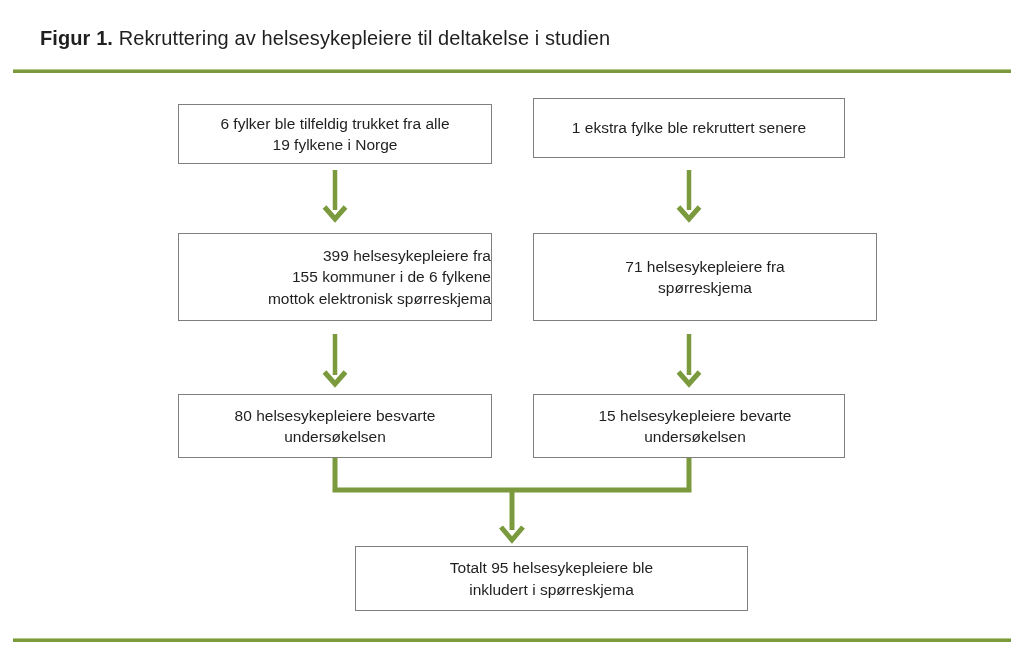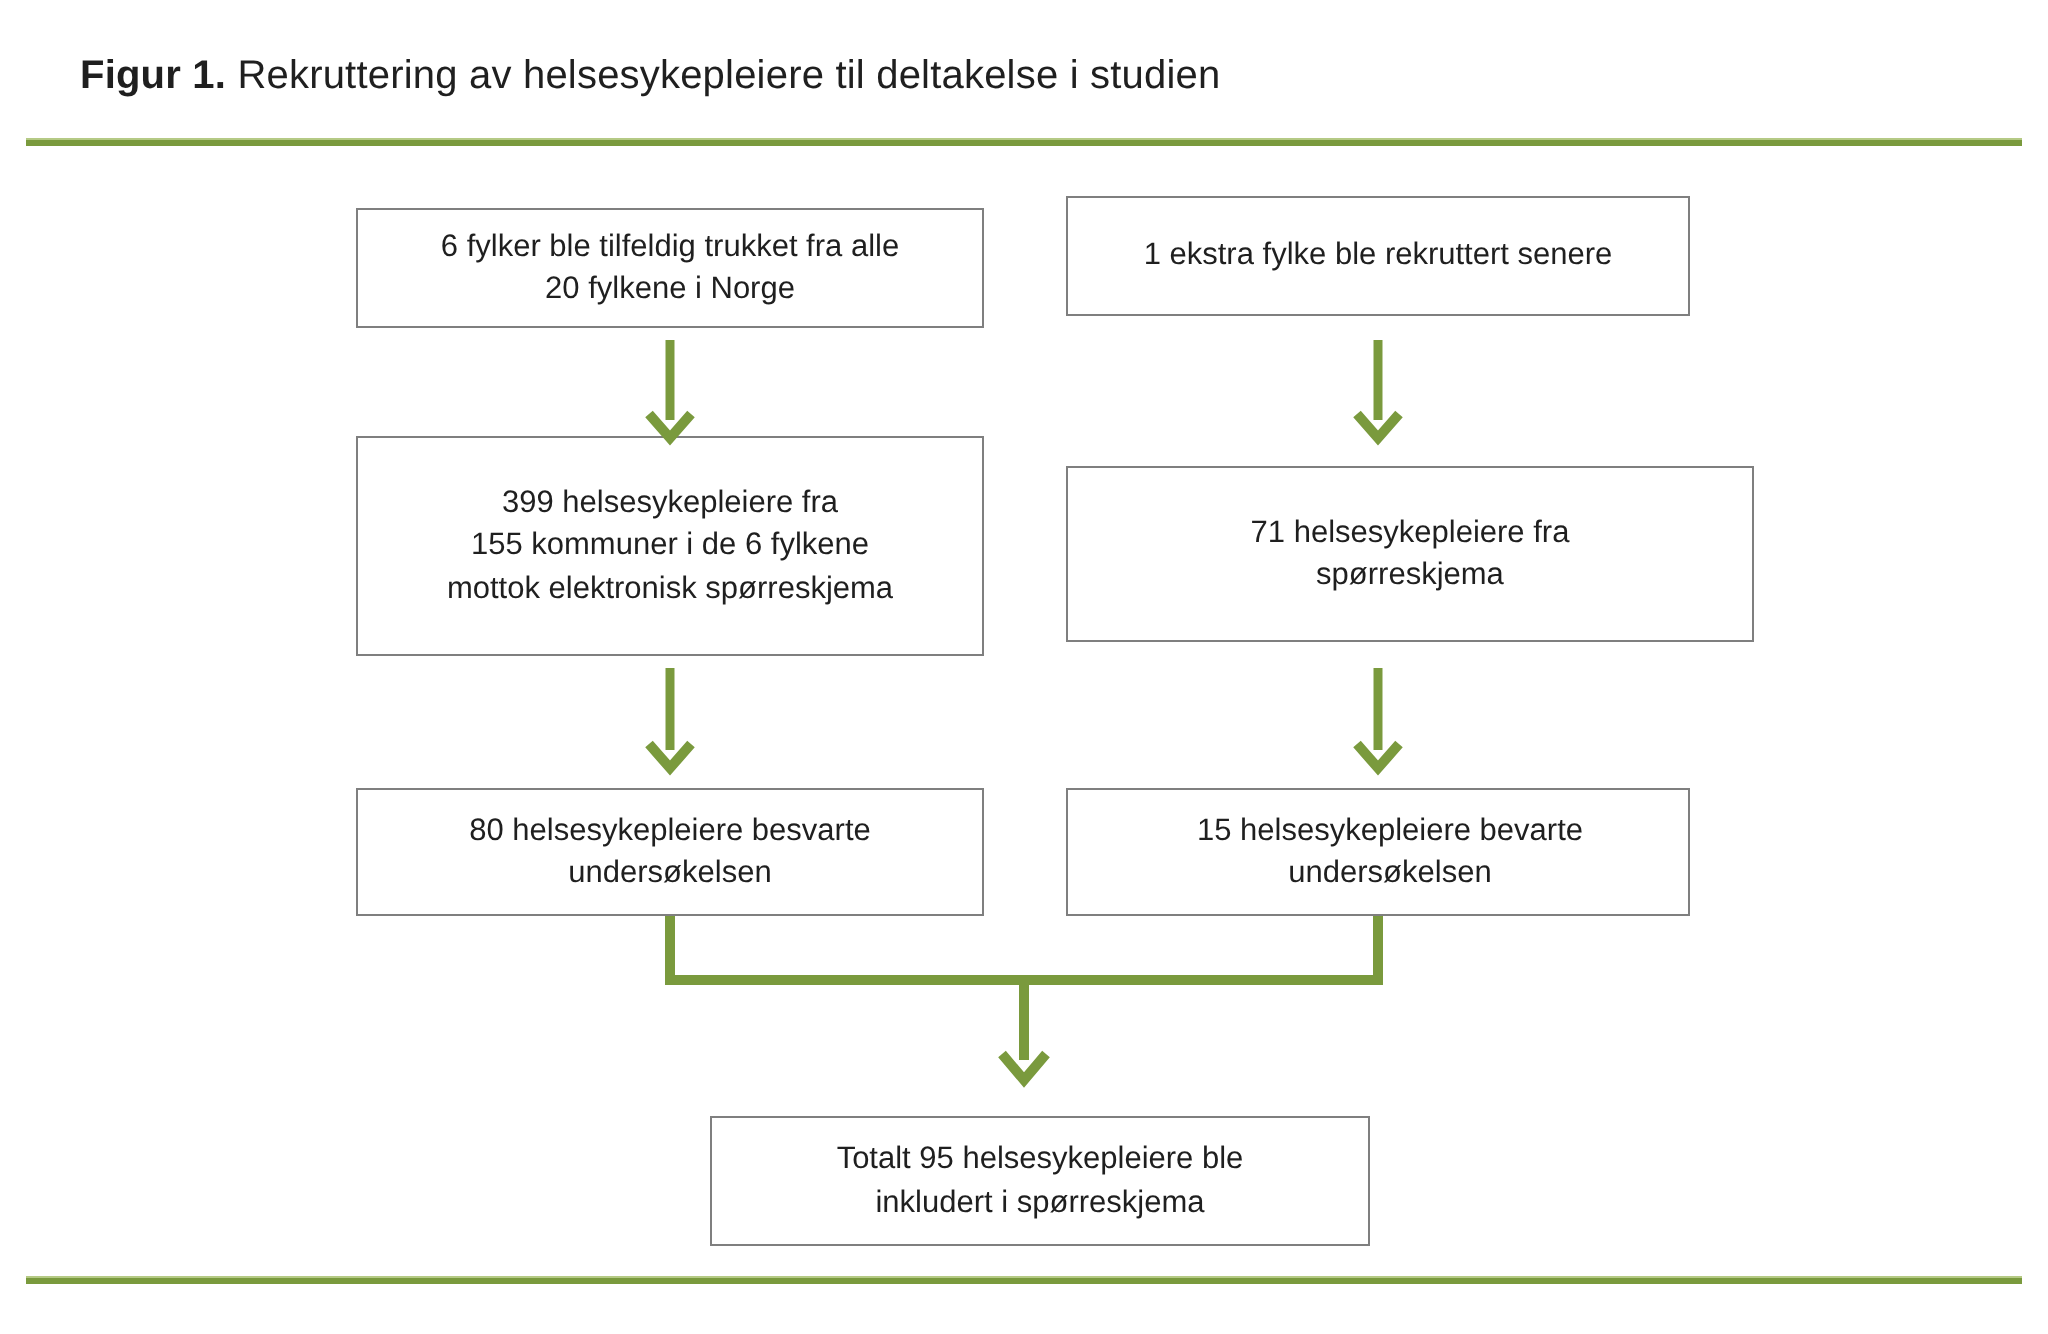--- a/index.html
+++ b/index.html
@@ -15,40 +15,40 @@
   .rule-top{top:69px;}
   .rule-bottom{top:638px;}
   .box{
     position:absolute;background:#ffffff;border:1.6px solid var(--border,#7F7F7F);
     display:flex;flex-direction:column;align-items:center;justify-content:center;
     text-align:center;font-size:15.5px;line-height:1.38;box-sizing:border-box;
   }
   .box span{display:block;white-space:nowrap;}
   .box-1{left:178px;top:104px;width:314px;height:60px;}
   .box-2{left:533px;top:98px;width:312px;height:60px;}
-  .box-3{left:178px;top:218px;width:314px;height:110px;}
+  .box-3{left:178px;top:233px;width:314px;height:88px;align-items:flex-end;}
   .box-4{left:533px;top:233px;width:344px;height:88px;}
   .box-5{left:178px;top:394px;width:314px;height:64px;}
   .box-6{left:533px;top:394px;width:312px;height:64px;padding-left:12px;}
-  .box-7{left:355px;top:558px;width:330px;height:65px;}
+  .box-7{left:355px;top:546px;width:393px;height:65px;}
   .connectors{position:absolute;left:0;top:0;width:1024px;height:667px;
     color:var(--accent,#7A9A3D);pointer-events:none;}
 </style>
 </head>
 <body>
 
 <div class="canvas">
 
   <div class="fig-title"><span class="b">Figur 1.</span> <span>Rekruttering av helsesykepleiere til deltakelse i studien</span></div>
 
   <div class="rule rule-top"></div>
 
   <div class="box box-1">
     <span>6 fylker ble tilfeldig trukket fra alle</span>
-    <span>20 fylkene i Norge</span>
+    <span>19 fylkene i Norge</span>
   </div>
 
   <div class="box box-2">
     <span>1 ekstra fylke ble rekruttert senere</span>
   </div>
 
   <div class="box box-3">
     <span>399 helsesykepleiere fra</span>
     <span>155 kommuner i de 6 fylkene</span>
     <span>mottok elektronisk spørreskjema</span>

